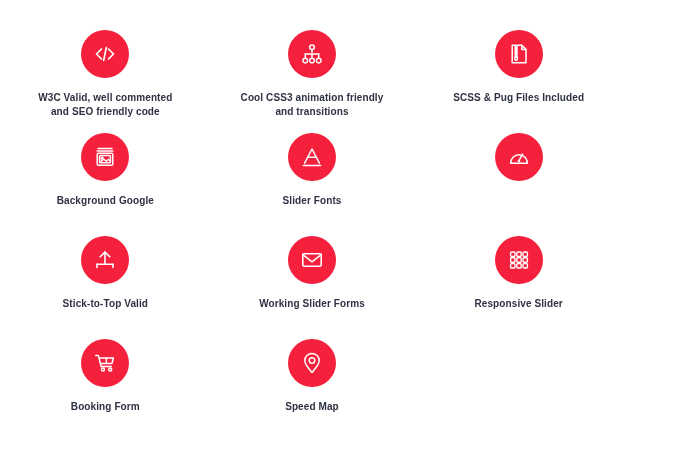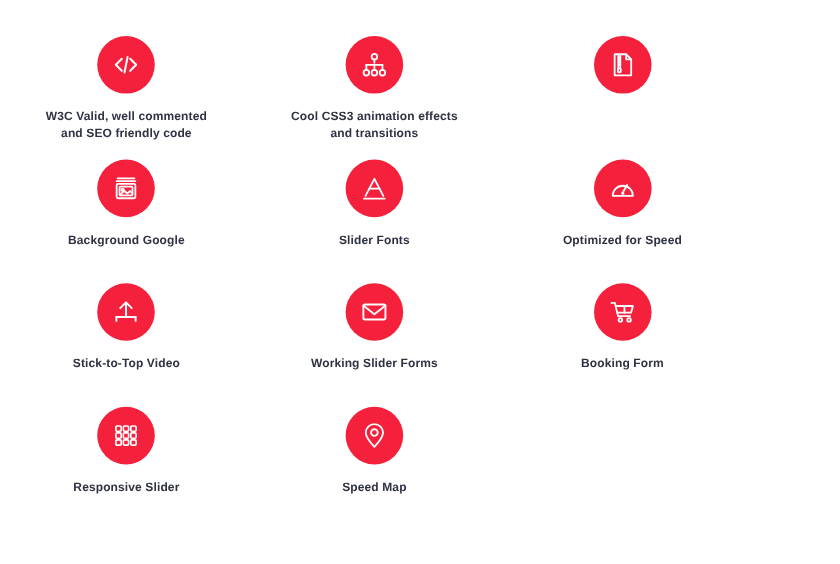--- a/index.html
+++ b/index.html
@@ -87,38 +87,39 @@
           <circle cx="6.3" cy="19.6" r="2.3"></circle>
           <circle cx="13" cy="19.6" r="2.3"></circle>
           <circle cx="19.7" cy="19.6" r="2.3"></circle>
           <line x1="13" y1="8.5" x2="13" y2="11.3"></line>
           <line x1="6.3" y1="13" x2="19.7" y2="13"></line>
           <line x1="6.3" y1="13" x2="6.3" y2="17.3"></line>
           <line x1="13" y1="13" x2="13" y2="17.3"></line>
           <line x1="19.7" y1="13" x2="19.7" y2="17.3"></line>
         </svg>
       </div>
-      <div class="feature-label">Cool CSS3 animation effects
+      <div class="feature-label">Cool CSS3 animation friendly
 and transitions</div>
     </div>
 
     <div class="feature-cell">
       <div class="icon-circle">
         <svg width="26" height="26" viewBox="0 0 26 26" fill="none" stroke="#ffffff" stroke-width="1.5" stroke-linecap="round" stroke-linejoin="round">
           <path d="M6.2 4.2 h9.6 l4.2 4.2 v13.4 h-13.8 z"></path>
           <polyline points="15.8,4.2 15.8,8.4 20,8.4"></polyline>
           <line x1="9.3" y1="5.2" x2="9.3" y2="16.2"></line>
           <line x1="10.9" y1="5.2" x2="10.9" y2="16.2"></line>
           <line x1="9.3" y1="7.0" x2="10.9" y2="7.0"></line>
           <line x1="9.3" y1="9.0" x2="10.9" y2="9.0"></line>
           <line x1="9.3" y1="11.0" x2="10.9" y2="11.0"></line>
           <line x1="9.3" y1="13.0" x2="10.9" y2="13.0"></line>
           <rect x="8.9" y="16.0" width="2.4" height="3.2" rx="0.7"></rect>
         </svg>
       </div>
+      <div class="feature-label">SCSS &amp; Pug Files Included</div>
     </div>
 
 
     <div class="feature-cell">
       <div class="icon-circle">
         <svg width="26" height="26" viewBox="0 0 26 26" fill="none" stroke="#ffffff" stroke-width="1.5" stroke-linecap="round" stroke-linejoin="round">
           <line x1="6.0" y1="4.6" x2="20.0" y2="4.6"></line>
           <line x1="5.2" y1="7.0" x2="20.8" y2="7.0"></line>
           <rect x="5.2" y="9.2" width="15.6" height="12.0" rx="1.2"></rect>
           <rect x="7.6" y="11.6" width="10.8" height="7.2" rx="0.8"></rect>
@@ -141,57 +142,43 @@
     </div>
 
     <div class="feature-cell">
       <div class="icon-circle">
         <svg width="26" height="26" viewBox="0 0 26 26" fill="none" stroke="#ffffff" stroke-width="1.5" stroke-linecap="round" stroke-linejoin="round">
           <path d="M4.6 19.2 A8.4 8.4 0 0 1 21.4 19.2 Z"></path>
           <line x1="13" y1="16.4" x2="16.6" y2="10.2"></line>
           <circle cx="13" cy="17.0" r="1.3" fill="#ffffff" stroke="none"></circle>
         </svg>
       </div>
-      <div class="feature-label">Optimized for Speed</div>
     </div>
 
     <div class="feature-cell">
       <div class="icon-circle">
         <svg width="26" height="26" viewBox="0 0 26 26" fill="none" stroke="#ffffff" stroke-width="1.6" stroke-linecap="round" stroke-linejoin="round">
           <line x1="13" y1="5.0" x2="13" y2="17.2"></line>
           <polyline points="8.2,9.8 13,5.0 17.8,9.8"></polyline>
           <line x1="5.0" y1="17.2" x2="21.0" y2="17.2"></line>
           <line x1="5.0" y1="17.2" x2="5.0" y2="20.4"></line>
           <line x1="21.0" y1="17.2" x2="21.0" y2="20.4"></line>
         </svg>
       </div>
-      <div class="feature-label">Stick-to-Top Video</div>
+      <div class="feature-label">Stick-to-Top Valid</div>
     </div>
 
     <div class="feature-cell">
       <div class="icon-circle">
         <svg width="26" height="26" viewBox="0 0 26 26" fill="none" stroke="#ffffff" stroke-width="1.6" stroke-linecap="round" stroke-linejoin="round">
           <rect x="3.8" y="6.8" width="18.4" height="12.4" rx="1.4"></rect>
           <polyline points="3.8,7.6 13,14.8 22.2,7.6"></polyline>
         </svg>
       </div>
       <div class="feature-label">Working Slider Forms</div>
-    </div>
-
-    <div class="feature-cell">
-      <div class="icon-circle">
-        <svg width="26" height="26" viewBox="0 0 26 26" fill="none" stroke="#ffffff" stroke-width="1.5" stroke-linecap="round" stroke-linejoin="round">
-          <polyline points="3.6,5.4 6.4,5.4 9.0,16.4 19.2,16.4"></polyline>
-          <path d="M7.4 8.0 H21.4 L19.9 13.6 H8.7"></path>
-          <line x1="14.4" y1="8.0" x2="14.4" y2="13.6"></line>
-          <circle cx="11.0" cy="19.6" r="1.5"></circle>
-          <circle cx="18.2" cy="19.6" r="1.5"></circle>
-        </svg>
-      </div>
-      <div class="feature-label">Booking Form</div>
     </div>
 
     <div class="feature-cell">
       <div class="icon-circle">
         <svg width="26" height="26" viewBox="0 0 26 26" fill="none" stroke="#ffffff" stroke-width="1.4" stroke-linecap="round" stroke-linejoin="round">
           <rect x="4.6" y="5.0" width="4.4" height="4.4" rx="1.0"></rect>
           <rect x="10.8" y="5.0" width="4.4" height="4.4" rx="1.0"></rect>
           <rect x="17.0" y="5.0" width="4.4" height="4.4" rx="1.0"></rect>
           <rect x="4.6" y="10.8" width="4.4" height="4.4" rx="1.0"></rect>
           <rect x="10.8" y="10.8" width="4.4" height="4.4" rx="1.0"></rect>
@@ -200,20 +187,33 @@
           <rect x="10.8" y="16.6" width="4.4" height="4.4" rx="1.0"></rect>
           <rect x="17.0" y="16.6" width="4.4" height="4.4" rx="1.0"></rect>
         </svg>
       </div>
       <div class="feature-label">Responsive Slider</div>
     </div>
 
     <div class="feature-cell">
       <div class="icon-circle">
         <svg width="26" height="26" viewBox="0 0 26 26" fill="none" stroke="#ffffff" stroke-width="1.5" stroke-linecap="round" stroke-linejoin="round">
+          <polyline points="3.6,5.4 6.4,5.4 9.0,16.4 19.2,16.4"></polyline>
+          <path d="M7.4 8.0 H21.4 L19.9 13.6 H8.7"></path>
+          <line x1="14.4" y1="8.0" x2="14.4" y2="13.6"></line>
+          <circle cx="11.0" cy="19.6" r="1.5"></circle>
+          <circle cx="18.2" cy="19.6" r="1.5"></circle>
+        </svg>
+      </div>
+      <div class="feature-label">Booking Form</div>
+    </div>
+
+    <div class="feature-cell">
+      <div class="icon-circle">
+        <svg width="26" height="26" viewBox="0 0 26 26" fill="none" stroke="#ffffff" stroke-width="1.5" stroke-linecap="round" stroke-linejoin="round">
           <path d="M13 22.4 C13 22.4 20.2 14.6 20.2 10.6 A7.2 7.2 0 0 0 5.8 10.6 C5.8 14.6 13 22.4 13 22.4 Z"></path>
           <circle cx="13" cy="10.5" r="2.8"></circle>
         </svg>
       </div>
       <div class="feature-label">Speed Map</div>
     </div>
 
   </div>
 </div>
 

